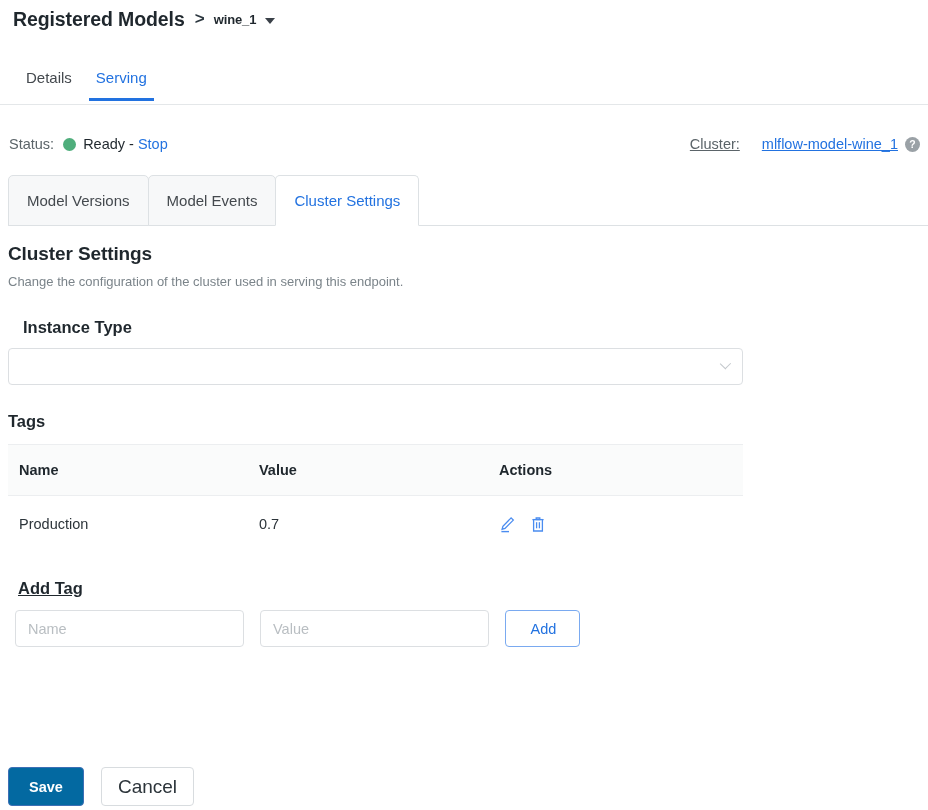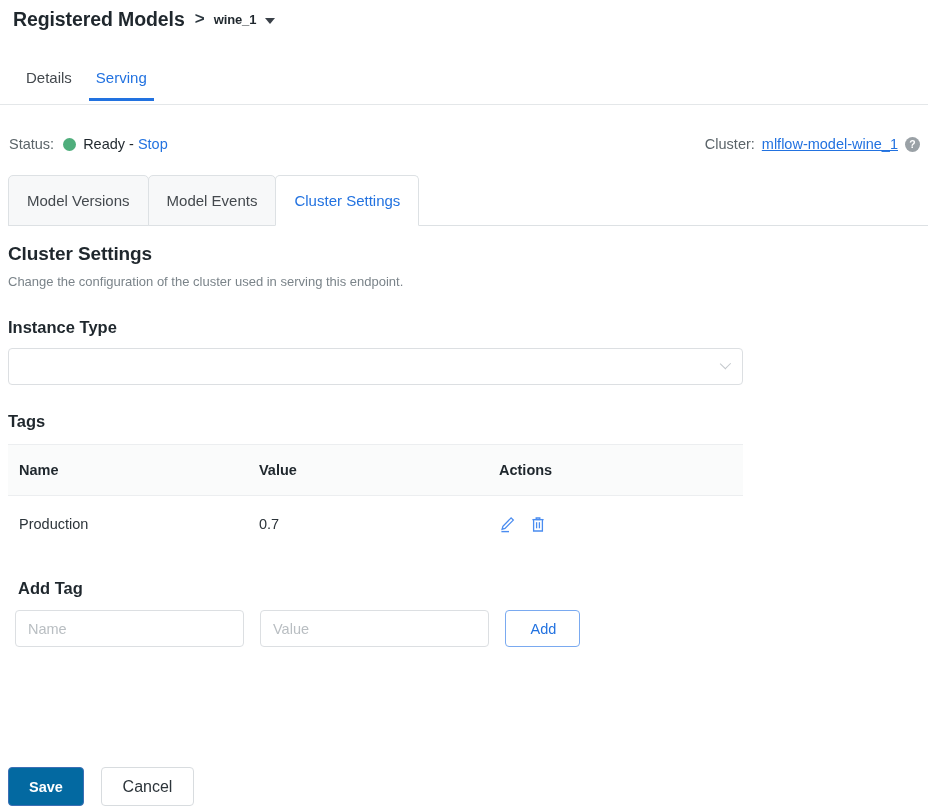--- a/index.html
+++ b/index.html
@@ -106,21 +106,21 @@
   }
   .status-value { color: #1f272d; }
   .status-dash { color: #1f272d; margin: 0 4px; }
   .status-stop { color: #2272e0; cursor: pointer; }
   .status-right {
     margin-left: auto;
     display: flex;
     align-items: center;
     font-size: 14.5px;
   }
-  .cluster-label { color: #5b6469; margin-right: 7px; }
+  .cluster-label { color: #5b6469; margin-right: 22px; text-decoration: underline; }
   .cluster-link {
     color: #2272e0;
     text-decoration: underline;
     cursor: pointer;
     margin-right: 7px;
   }
   .help-icon {
     width: 15px; height: 15px;
     border-radius: 50%;
     background: #9aa1a6;
@@ -185,21 +185,21 @@
   .section-sub {
     font-size: 13px;
     color: #7b848a;
     padding: 9px 0 0 8px;
   }
 
   .field-label {
     font-size: 16.5px;
     font-weight: bold;
     color: #1f272d;
-    padding: 29px 0 0 8px;
+    padding: 29px 0 0 23px;
   }
 
   .select-wrap {
     margin: 11px 0 0 8px;
     width: 735px;
     height: 37px;
     border: 1px solid #dcdfe2;
     border-radius: 4px;
     background: #ffffff;
     display: flex;
@@ -267,20 +267,21 @@
     color: #4a8cf0;
   }
   .icon-btn svg { display: block; }
 
   
   .addtag-heading {
     font-size: 16.5px;
     font-weight: bold;
     color: #1f272d;
     padding: 27px 0 0 18px;
+    text-decoration: underline;
   }
   .addtag-row {
     display: flex;
     align-items: center;
     margin: 12px 0 0 15px;
     gap: 16px;
   }
   .text-input {
     width: 229px;
     height: 37px;
@@ -327,21 +328,21 @@
     font-weight: bold;
     cursor: pointer;
   }
   .cancel-btn {
     width: 93px; height: 39px;
     background: #ffffff;
     border: 1px solid #d8dcdf;
     border-radius: 4px;
     color: #2c343a;
     font-family: "Liberation Sans", sans-serif;
-    font-size: 16px;
+    font-size: 19px;
     cursor: pointer;
   }
 </style>
 </head>
 <body>
 
 <div class="breadcrumb-bar">
   <span class="crumb-root">Registered Models</span>
   <span class="crumb-sep">&gt;</span>
   <span class="crumb-current">wine_1</span>

